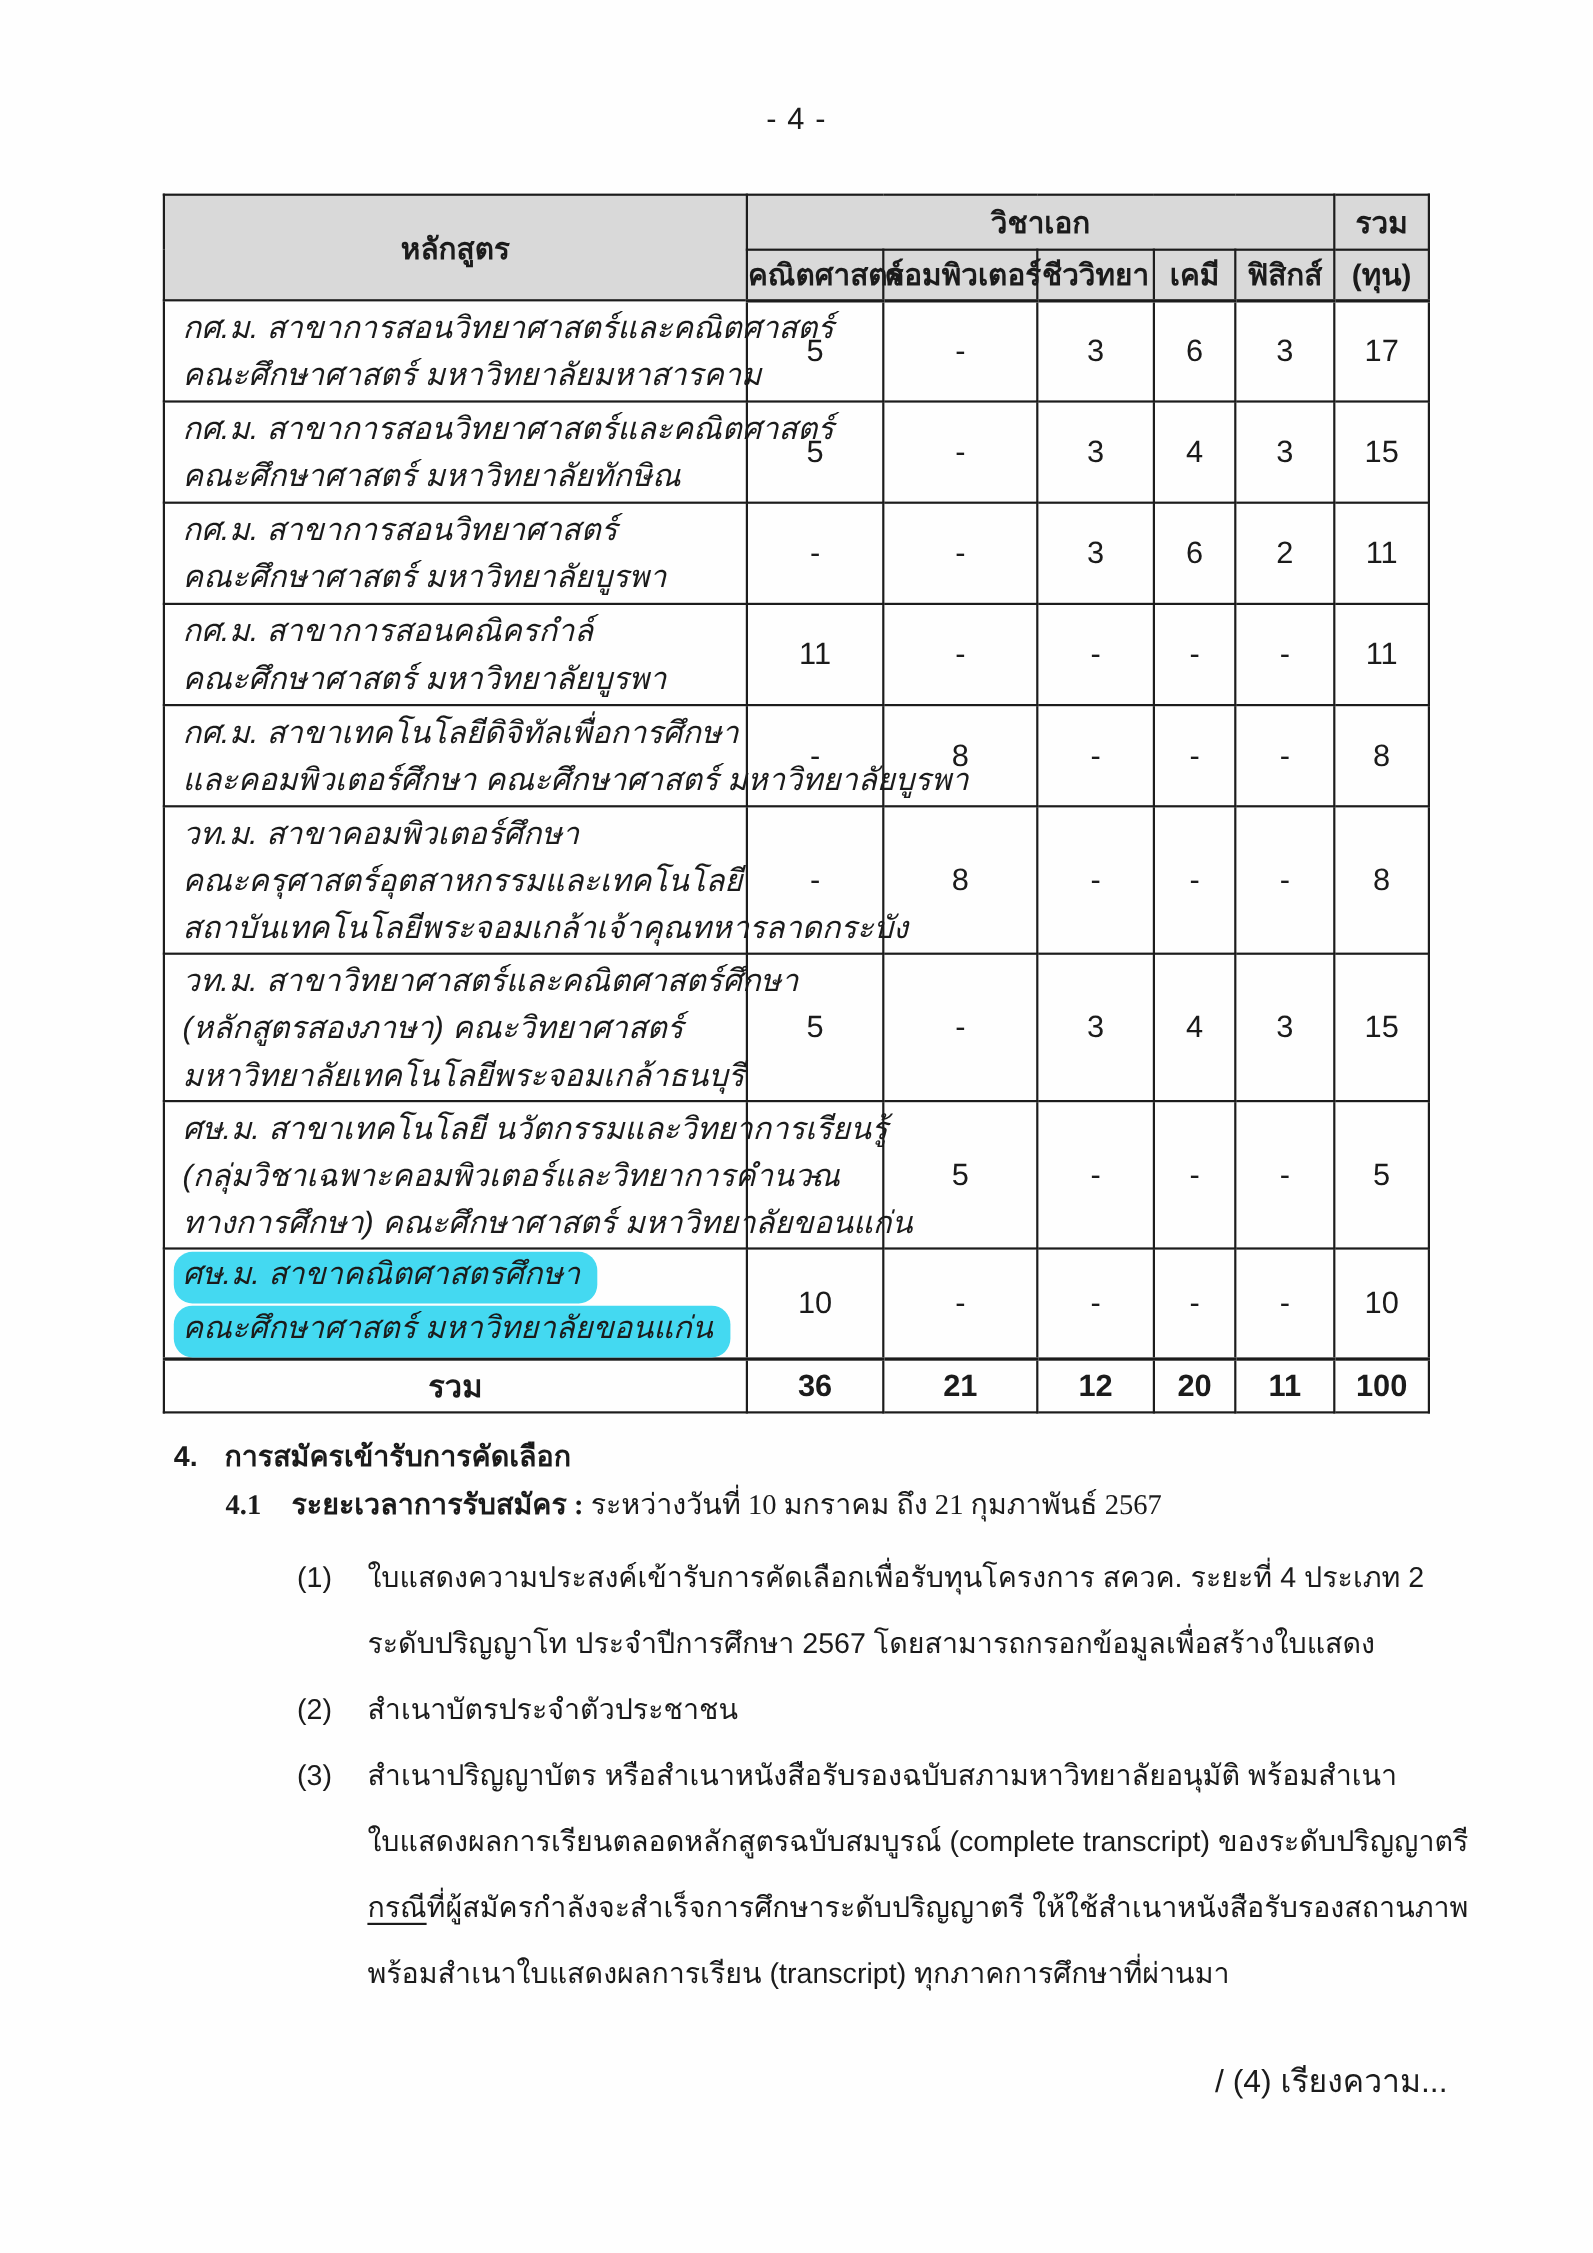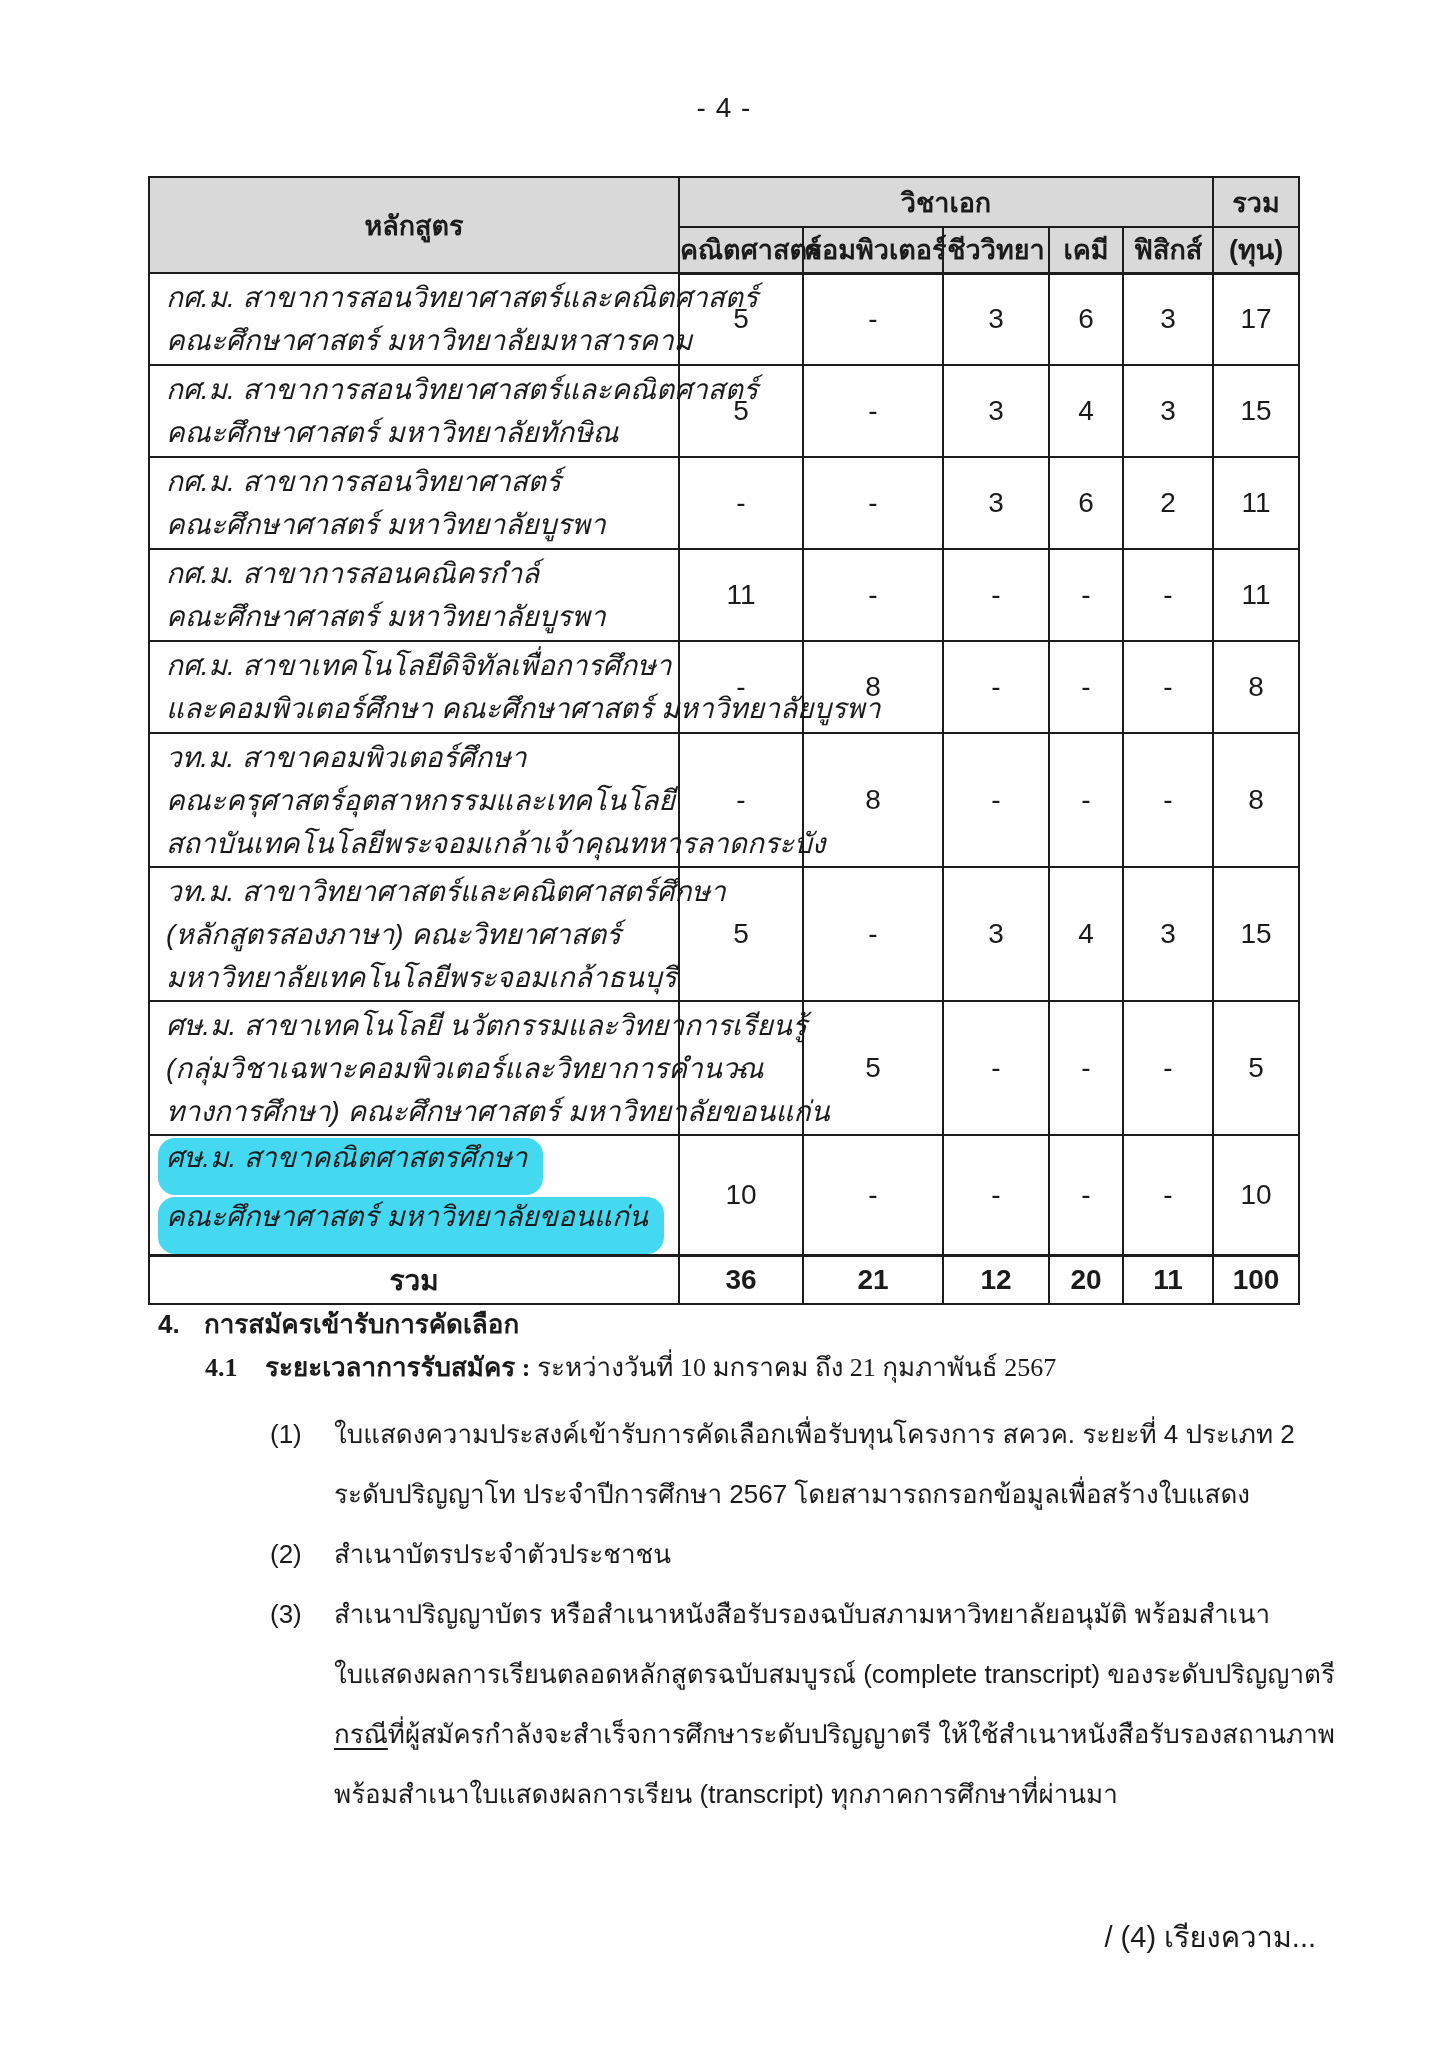--- a/index.html
+++ b/index.html
@@ -48,21 +48,21 @@
   tr.totalrow td { border-top: 3px solid #1c1c1c; font-weight: bold; }
   td.prog { padding-left: 16px; text-align: left; font-style: italic; }
   td.prog .pline { line-height: 43px; white-space: nowrap; }
   td.val { text-align: center; }
   td.total-label { text-align: center; font-weight: bold; }
   .hl {
     display: inline-block;
     background: #44d9f1;
     border-radius: 17px;
     line-height: 35px;
-    padding: 2px 16px 20px 8px;
+    padding: 2px 16px 10px 8px;
     margin-left: -8px;
   }
   
   .section4 {
     position: absolute;
     left: 158px; top: 1302px;
     width: 1180px;
     font-size: 26px;
     white-space: nowrap;
   }
@@ -71,21 +71,21 @@
   .s4-sub { line-height: 44px; padding-left: 47px; font-family: Liberation Serif, serif; }
   .s4-sub .numcol { display: inline-block; width: 60px; font-weight: bold; }
   .s4-sub .subtitle { font-weight: bold; }
   .items { margin-top: 14px; padding-left: 112px; }
   .item { display: grid; grid-template-columns: 64px 1fr; }
   .item .inum { line-height: 60px; }
   .item .iline { line-height: 60px; }
   .u { text-decoration: underline; text-underline-offset: 5px; }
   .footer-note {
     position: absolute;
-    top: 1914px; right: 132px;
+    top: 1869px; right: 132px;
     font-size: 29px;
   }
 </style>
 </head>
 <body>
 
 <div class="page">
 
   <div class="pageno">- 4 -</div>
 

